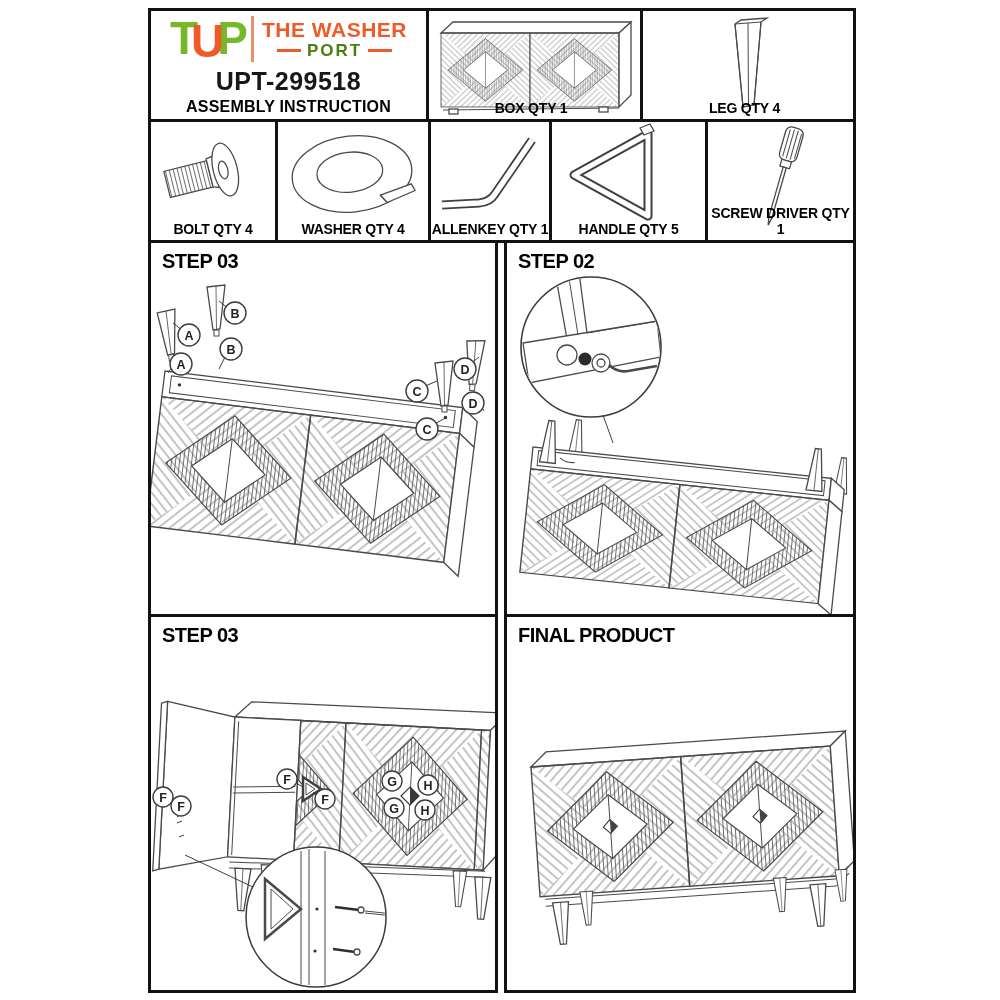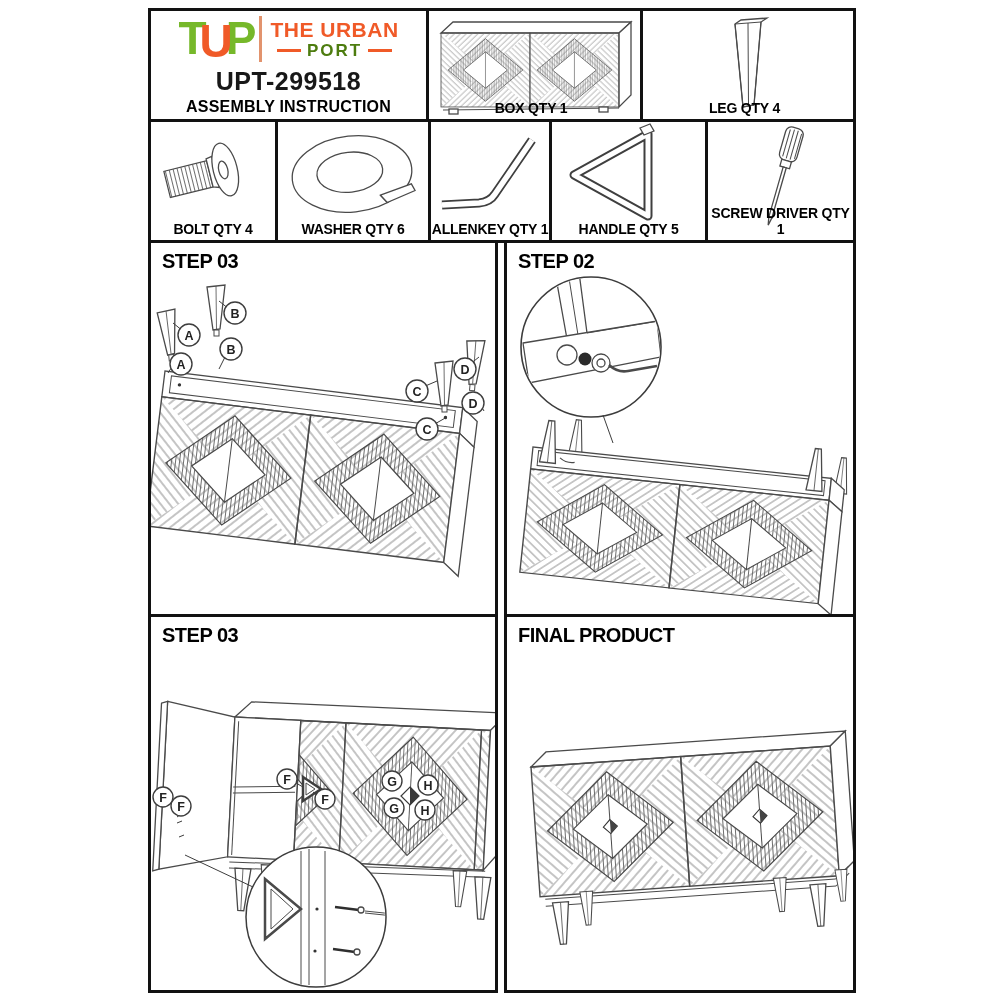--- a/index.html
+++ b/index.html
@@ -69,21 +69,21 @@
 </defs>
 </svg>
 
 <div class="canvas">
 
   <div class="panel logo-panel" style="left:148px;top:8px;width:281px;height:114px;">
     <div class="logo-row">
       <div class="tup"><span class="lg">T</span><span class="lo">U</span><span class="lg">P</span></div>
       <div class="logo-div"></div>
       <div class="brandcol">
-        <div class="urban">THE URBAN</div>
+        <div class="urban">THE WASHER</div>
         <div class="portrow">
           <span class="pdash"></span>
           <span class="port">PORT</span>
           <span class="pdash"></span>
         </div>
       </div>
     </div>
     <div class="model">UPT-299518</div>
     <div class="subtitle">ASSEMBLY INSTRUCTION</div>
   </div>
@@ -130,21 +130,21 @@
 
   <div class="panel" style="left:275px;top:119px;width:156px;height:124px;">
     <svg class="ill" viewBox="0 0 150 118">
       <g transform="translate(74,52) rotate(-6)">
         <ellipse class="ln" cx="0" cy="0" rx="60" ry="38" stroke-width="1.5"></ellipse>
         <ellipse class="ln" cx="-2" cy="-2" rx="33" ry="20"></ellipse>
         <polygon class="ln" points="26,24 58,16 61,23 32,32"></polygon>
         <line class="lnt" x1="26" y1="24" x2="32" y2="32"></line>
       </g>
     </svg>
-    <div class="plabel">WASHER  QTY 6</div>
+    <div class="plabel">WASHER  QTY 4</div>
   </div>
 
   <div class="panel" style="left:428px;top:119px;width:124px;height:124px;">
     <svg class="ill" viewBox="0 0 118 118">
       <path d="M101,18 L64,72 Q59,80 48,81 L11,83" fill="none" stroke="#3f3f3f" stroke-width="9" stroke-linejoin="round"></path>
       <path d="M101,18 L64,72 Q59,80 48,81 L11,83" fill="none" stroke="#ffffff" stroke-width="5.5" stroke-linejoin="round"></path>
     </svg>
     <div class="plabel">ALLENKEY QTY 1</div>
   </div>
 

